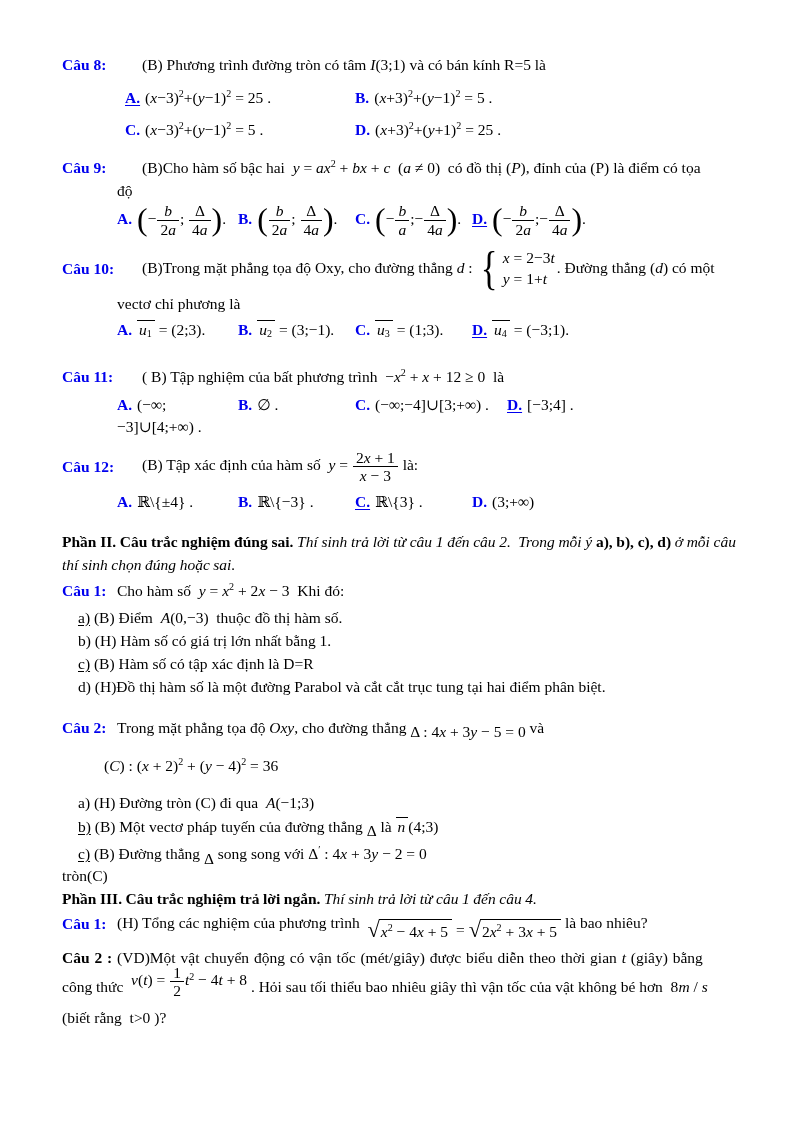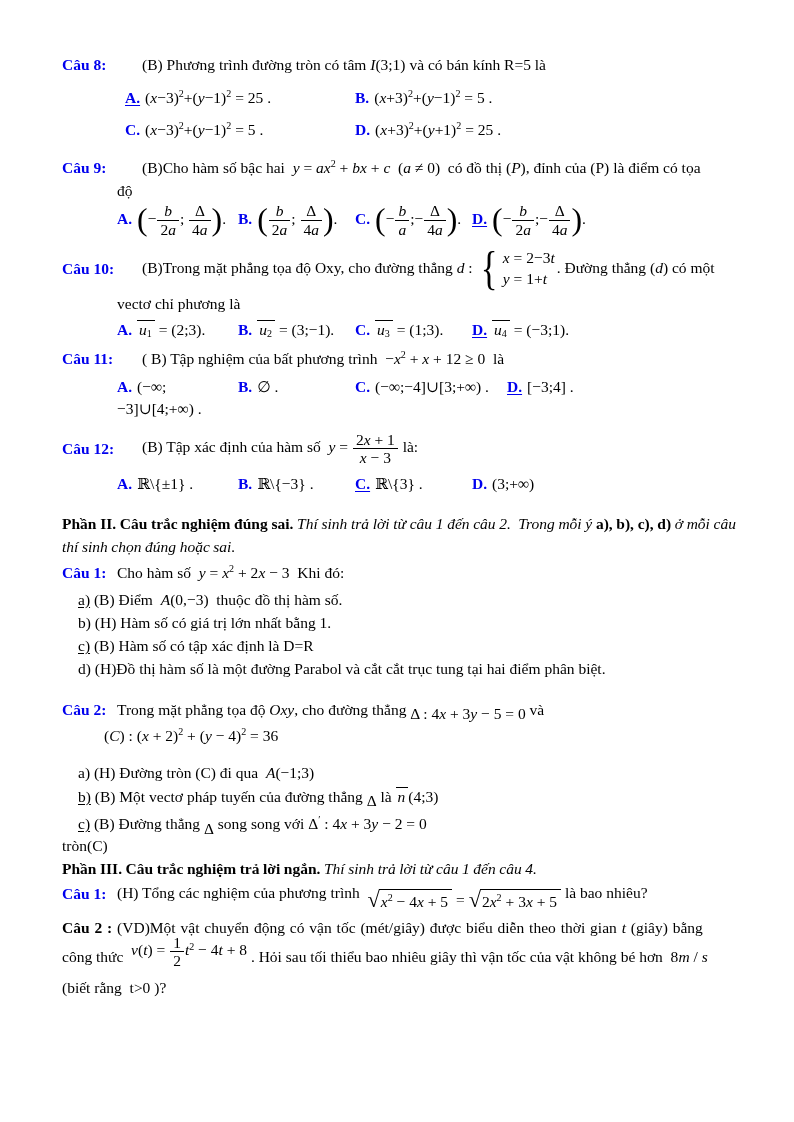--- a/index.html
+++ b/index.html
@@ -82,58 +82,58 @@
     <span class="qbody runs"><span>(B)Trong mặt phẳng tọa độ Oxy, cho đường thẳng </span><span class="mi">d</span><span> : </span><span class="cases"><span class="cbrace">{</span><span class="clines"><span class="cline"><span class="mi">x</span><span> = 2−3</span><span class="mi">t</span></span><span class="cline"><span class="mi">y</span><span> = 1+</span><span class="mi">t</span></span></span></span><span>. Đường thẳng (</span><span class="mi">d</span><span>) có một</span></span>
   </div>
   <div style="padding-left:55px">vectơ chỉ phương là</div>
   <div class="optrow" style="margin-top:4px">
     <span class="oc c121"><span class="ol">A.</span><span class="runs"><span class="ovl"><span class="mi">u</span><span class="sb">1</span></span><span> = (2;3).</span></span></span>
     <span class="oc c117"><span class="ol">B.</span><span class="runs"><span class="ovl"><span class="mi">u</span><span class="sb">2</span></span><span> = (3;−1).</span></span></span>
     <span class="oc c117"><span class="ol">C.</span><span class="runs"><span class="ovl"><span class="mi">u</span><span class="sb">3</span></span><span> = (1;3).</span></span></span>
     <span class="oc cauto"><span class="ol u">D.</span><span class="runs"><span class="ovl"><span class="mi">u</span><span class="sb">4</span></span><span> = (−3;1).</span></span></span>
   </div>
 
-  <div class="qrow" style="margin-top:6px">
+  <div class="qrow" style="margin-top:24px">
     <span class="lblP1">Câu 11:</span>
     <span class="qbody runs"><span>( B) Tập nghiệm của bất phương trình  −</span><span class="mi">x</span><span class="sup">2</span><span> + </span><span class="mi">x</span><span> + 12 ≥ 0  là</span></span>
   </div>
   <div class="optrow" style="margin-top:6px">
     <span class="oc c121"><span class="ol">A.</span><span class="runs"><span>(−∞;−3]∪[4;+∞) .</span></span></span>
     <span class="oc c117"><span class="ol">B.</span><span class="runs"><span>∅ .</span></span></span>
     <span class="oc c152"><span class="ol">C.</span><span class="runs"><span>(−∞;−4]∪[3;+∞) .</span></span></span>
     <span class="oc cauto"><span class="ol u">D.</span><span class="runs"><span>[−3;4] .</span></span></span>
   </div>
 
   <div class="qrow" style="margin-top:10px">
     <span class="lblP1">Câu 12:</span>
     <span class="qbody runs"><span>(B) Tập xác định của hàm số  </span><span class="mi">y</span><span> = </span><span class="frac"><span class="fn"><span>2</span><span class="mi">x</span><span> + 1</span></span><span class="fd"><span class="mi">x</span><span> − 3</span></span></span><span> là:</span></span>
   </div>
   <div class="optrow" style="margin-top:6px">
-    <span class="oc c121"><span class="ol">A.</span><span class="runs"><span>ℝ\{±1} .</span></span></span>
+    <span class="oc c121"><span class="ol">A.</span><span class="runs"><span>ℝ\{±4} .</span></span></span>
     <span class="oc c117"><span class="ol">B.</span><span class="runs"><span>ℝ\{−3} .</span></span></span>
     <span class="oc c117"><span class="ol u">C.</span><span class="runs"><span>ℝ\{3} .</span></span></span>
     <span class="oc cauto"><span class="ol">D.</span><span class="runs"><span>(3;+∞)</span></span></span>
   </div>
 
   <div class="phead runs" style="margin-top:18px"><span class="bold">Phần II. Câu trắc nghiệm đúng sai. </span><span class="mi">Thí sinh trả lời từ câu 1 đến câu 2.  Trong mỗi ý </span><span class="bold">a), b), c), d)</span><span class="mi"> ở mỗi câu thí sinh chọn đúng hoặc sai.</span></div>
 
   <div class="qrow" style="margin-top:4px">
     <span class="lblP2">Câu 1:</span>
     <span class="qbody runs"><span>Cho hàm số  </span><span class="mi">y</span><span> = </span><span class="mi">x</span><span class="sup">2</span><span> + 2</span><span class="mi">x</span><span> − 3  Khi đó:</span></span>
   </div>
   <div class="item" style="margin-top:3px"><span class="mk u">a)</span><span class="runs"><span> (B) Điểm  </span><span class="mi">A</span><span>(0,−3)  thuộc đồ thị hàm số.</span></span></div>
   <div class="item"><span class="mk">b)</span><span class="runs"><span> (H) Hàm số có giá trị lớn nhất bằng 1.</span></span></div>
   <div class="item"><span class="mk u">c)</span><span class="runs"><span> (B) Hàm số có tập xác định là D=R</span></span></div>
   <div class="item"><span class="mk">d)</span><span class="runs"><span> (H)Đồ thị hàm số là một đường Parabol và cắt cắt trục tung tại hai điểm phân biệt.</span></span></div>
 
   <div class="qrow" style="margin-top:18px">
     <span class="lblP2">Câu 2:</span>
     <span class="qbody runs"><span>Trong mặt phẳng tọa độ </span><span class="mi">Oxy</span><span>, cho đường thẳng </span><span class="low"><span>Δ : 4</span><span class="mi">x</span><span> + 3</span><span class="mi">y</span><span> − 5 = 0</span></span><span> và</span></span>
   </div>
-  <div class="indent42 runs" style="margin-top:4px"><span>(</span><span class="mi">C</span><span>) : (</span><span class="mi">x</span><span> + 2)</span><span class="sup">2</span><span> + (</span><span class="mi">y</span><span> − 4)</span><span class="sup">2</span><span> = 36</span></div>
+  <div class="indent42 runs" style="margin-top:16px"><span>(</span><span class="mi">C</span><span>) : (</span><span class="mi">x</span><span> + 2)</span><span class="sup">2</span><span> + (</span><span class="mi">y</span><span> − 4)</span><span class="sup">2</span><span> = 36</span></div>
   <div class="item" style="margin-top:14px"><span class="mk">a)</span><span class="runs"><span> (H) Đường tròn (C) đi qua  </span><span class="mi">A</span><span>(−1;3)</span></span></div>
   <div class="item" style=""><span class="mk u">b)</span><span class="runs"><span> (B) Một vectơ pháp tuyến của đường thẳng </span><span class="low"><span>Δ</span></span><span> là </span><span class="ovl"><span class="mi">n</span></span><span>(4;3)</span></span></div>
   <div class="item" style="margin-top:4px"><span class="mk u">c)</span><span class="runs"><span> (B) Đường thẳng </span><span class="low"><span>Δ</span></span><span> song song với Δ</span><span class="sup">′</span><span> : 4</span><span class="mi">x</span><span> + 3</span><span class="mi">y</span><span> − 2 = 0</span></span></div>
   <div>tròn(C)</div>
 
   <div class="phead runs"><span class="bold">Phần III. Câu trắc nghiệm trả lời ngắn. </span><span class="mi">Thí sinh trả lời từ câu 1 đến câu 4.</span></div>
 
   <div class="qrow" style="margin-top:2px">
     <span class="lblP2">Câu 1:</span>
     <span class="qbody runs"><span>(H) Tổng các nghiệm của phương trình  </span><span class="lowq"><span class="sqrt"><span class="sqsym">√</span><span class="sqbody"><span class="mi">x</span><span class="sup">2</span><span> − 4</span><span class="mi">x</span><span> + 5</span></span></span><span> = </span><span class="sqrt"><span class="sqsym">√</span><span class="sqbody"><span>2</span><span class="mi">x</span><span class="sup">2</span><span> + 3</span><span class="mi">x</span><span> + 5</span></span></span></span><span> là bao nhiêu?</span></span>

